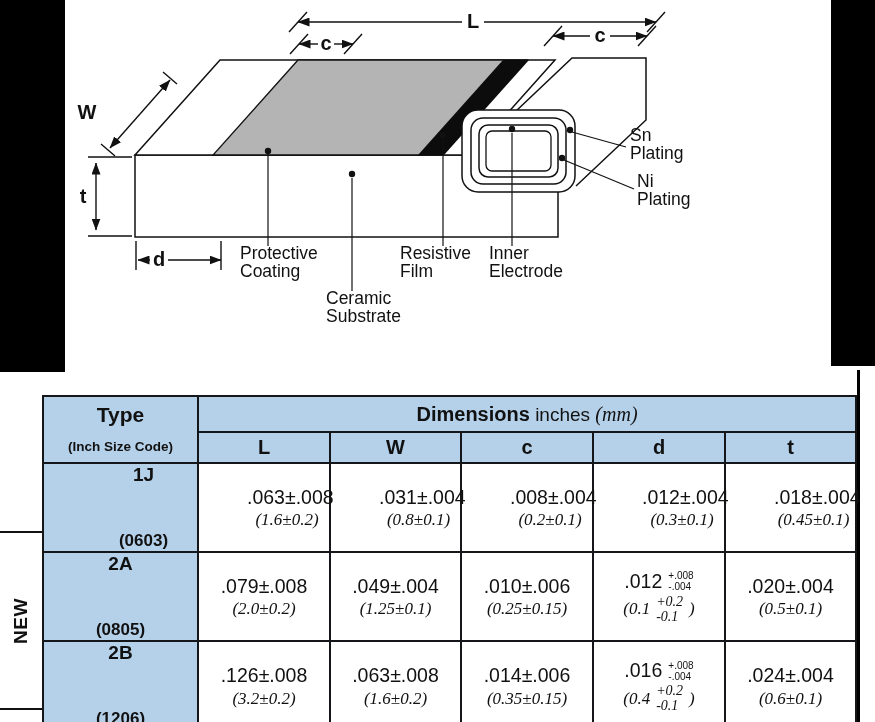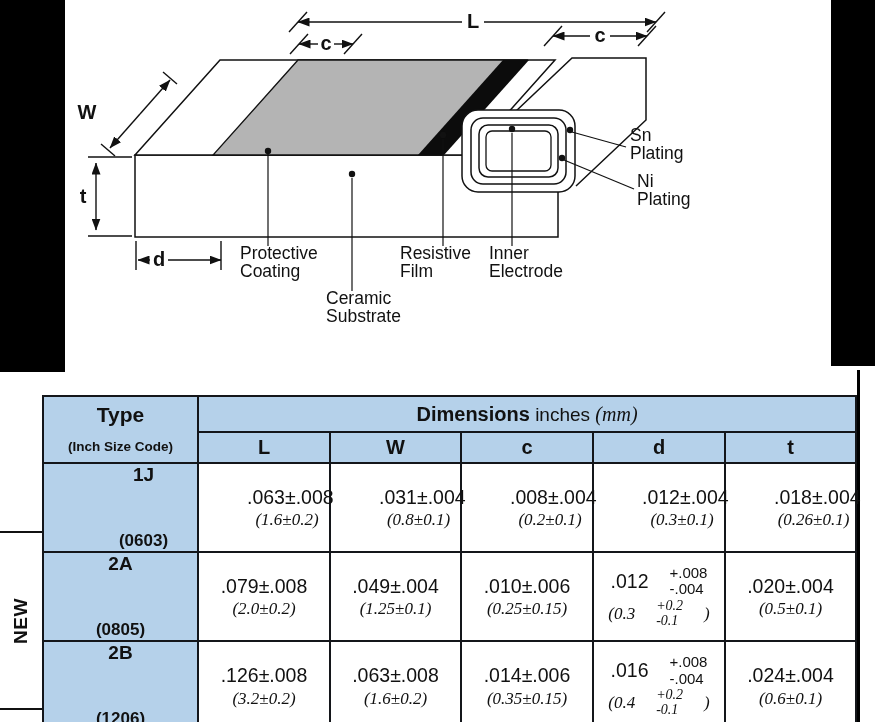--- a/index.html
+++ b/index.html
@@ -41,23 +41,23 @@
   .dims-th .b { font-weight:bold; font-size:20px; }
   .dims-th .mmu { font-family:"Liberation Serif", serif; font-style:italic; font-size:20px; }
   .col-th { font-size:20px; font-weight:bold; height:31px; }
   .type-cell .t1 { font-size:19px; font-weight:bold; line-height:1.2; }
   .type-cell .t2 { font-size:17px; font-weight:bold; line-height:1.2;margin-top:44px; }
   .r1 td, .r1 th { height:69px;padding-left:48px; }
   .r2 td, .r2 th { height:76px; }
   .r3 td, .r3 th { height:75px; }
   td .inch { font-size:19.5px; line-height:1.25; }
   td .mm   { font-size:17px; line-height:1.25; font-family:"Liberation Serif", serif; font-style:italic; }
-  .tol-row { display:flex; align-items:center; justify-content:center; gap:21px; }
+  .tol-row { display:flex; align-items:center; justify-content:center; gap:6px; }
   .stack { display:inline-flex; flex-direction:column; align-items:flex-start; line-height:1.1; }
-  .stack.sans  { font-family:"Liberation Sans", sans-serif; font-style:normal; font-size:15px; }
+  .stack.sans  { font-family:"Liberation Sans", sans-serif; font-style:normal; font-size:10px; }
   .stack.serif { font-family:"Liberation Serif", serif; font-style:italic; font-size:14px; }
 
   
   text { fill:#111; font-family:"Liberation Sans", sans-serif; }
   .dimtxt { font-weight:bold; font-size:20px; }
   .parttxt { font-size:17.5px; }
 </style>
 </head>
 <body>
 
@@ -219,21 +219,21 @@
         <td>
           <div class="inch">.008±.004</div>
           <div class="mm">(0.2±0.1)</div>
         </td>
         <td>
           <div class="inch">.012±.004</div>
           <div class="mm">(0.3±0.1)</div>
         </td>
         <td>
           <div class="inch">.018±.004</div>
-          <div class="mm">(0.26±0.1)</div>
+          <div class="mm">(0.45±0.1)</div>
         </td>
       </tr>
       <tr class="r2">
         <th class="blue type-cell">
           <div class="t1">2A</div>
           <div class="t2">(0805)</div>
         </th>
         <td>
           <div class="inch">.079±.008</div>
           <div class="mm">(2.0±0.2)</div>
@@ -248,21 +248,21 @@
         </td>
         <td>
           <div class="inch tol-row">
             <span>.012</span>
             <span class="stack sans">
               <span>+.008</span>
               <span>-.004</span>
             </span>
           </div>
           <div class="mm tol-row">
-            <span>(0.3</span>
+            <span>(0.1</span>
             <span class="stack serif">
               <span>+0.2</span>
               <span>-0.1</span>
             </span>
             <span>)</span>
           </div>
         </td>
         <td>
           <div class="inch">.020±.004</div>
           <div class="mm">(0.5±0.1)</div>

